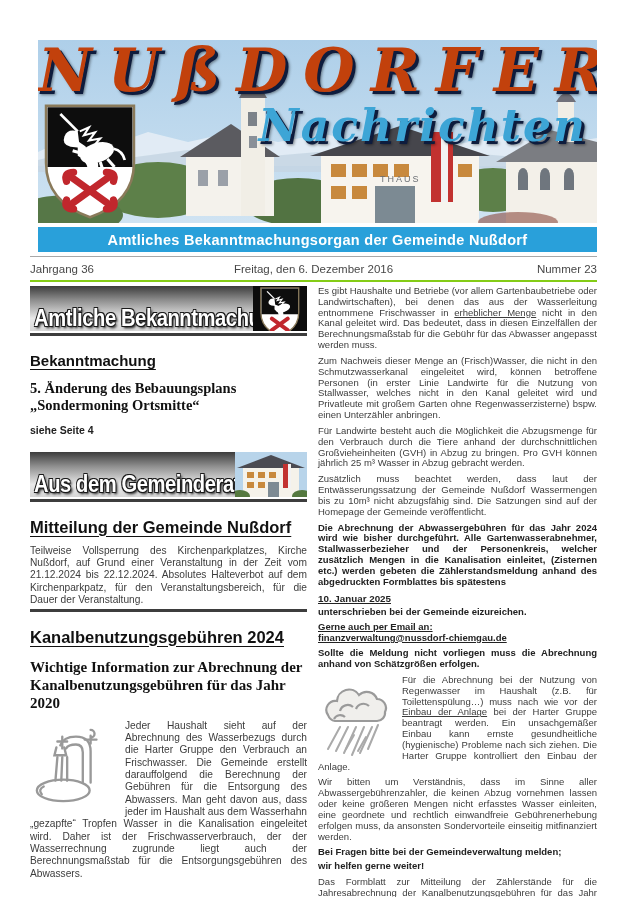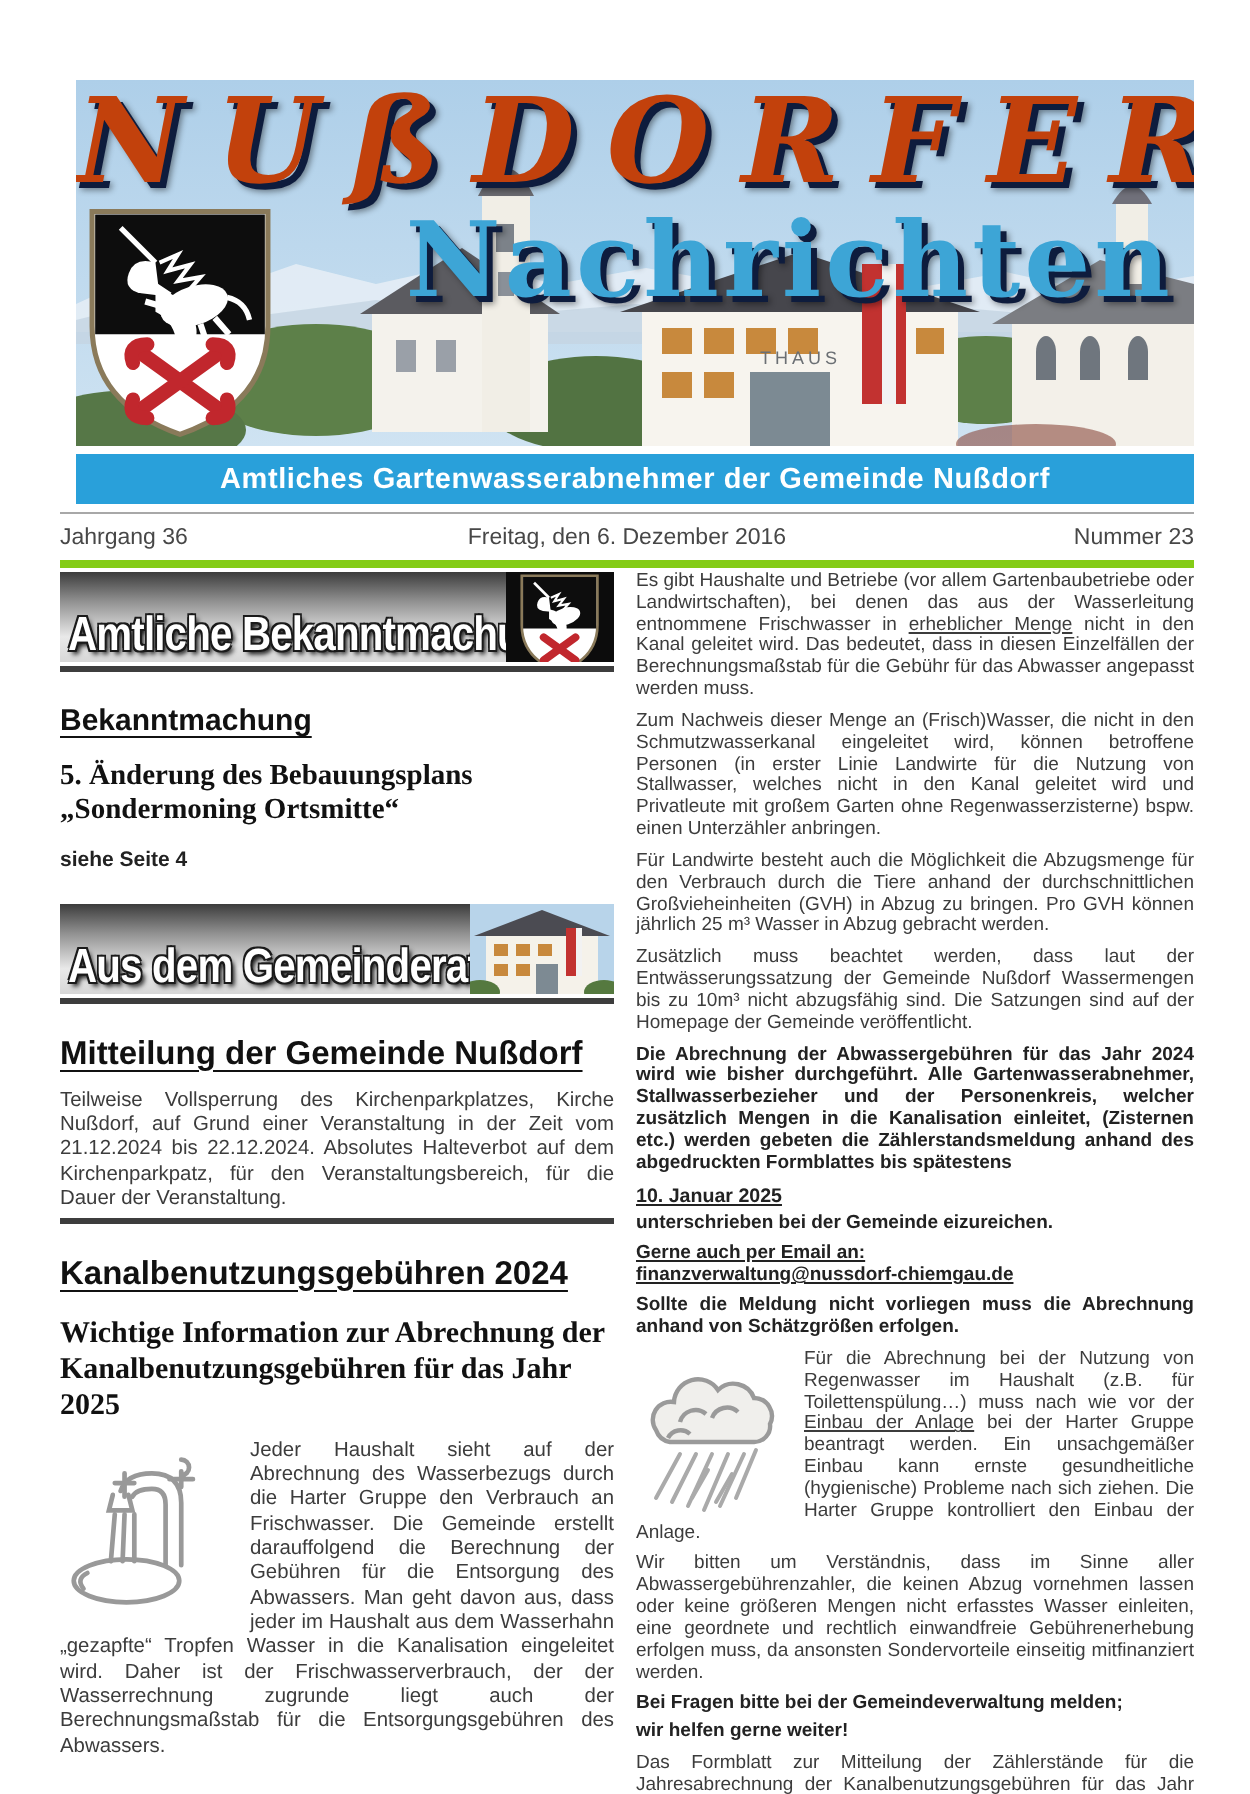--- a/index.html
+++ b/index.html
@@ -15,38 +15,38 @@
   .masthead svg.scene{position:absolute;inset:0;}
   .title1{
     position:absolute;left:0;top:0;width:100%;text-align:center;
     font-family:"DejaVu Serif", serif;font-style:italic;font-weight:bold;
     font-size:59px;letter-spacing:16px;color:#c2410c;line-height:1.05;
     text-shadow:3px 3px 0 #0e1c3d,4px 4px 3px rgba(0,0,0,.45);
     white-space:nowrap;
   }
   .title2{
     position:absolute;right:10px;top:60px;
-    font-family:"DejaVu Serif", serif;font-weight:bold;
-    font-size:52px;letter-spacing:2px;color:#3da5d6;
+    font-family:"DejaVu Serif", serif;font-style:italic;font-weight:bold;
+    font-size:44px;letter-spacing:2px;color:#3da5d6;
     text-shadow:3px 3px 0 #0e1c3d,4px 4px 3px rgba(0,0,0,.45);
     white-space:nowrap;
   }
   .crest-large{position:absolute;left:6px;top:63px;width:92px;height:118px;}
 
   
   .blue-band{
     position:absolute;left:38px;top:227px;width:559px;height:25px;
     color:#fff;font-weight:bold;font-size:14.5px;letter-spacing:.3px;
     display:flex;align-items:center;justify-content:center;
   }
 
   
   .dateline{
     position:absolute;left:30px;top:256px;width:567px;height:23px;
-    border-top:1px solid #a8a8a8;border-bottom:4px solid #84cc16;
+    border-top:1px solid #a8a8a8;border-bottom:2px solid #84cc16;
     display:flex;align-items:center;font-size:11.5px;color:#474747;
   }
   .dl-left{flex:1;text-align:left;}
   .dl-center{flex:2;text-align:center;}
   .dl-right{flex:1;text-align:right;}
 
   
   .col{position:absolute;top:286px;}
   .col-left{left:30px;width:277px;}
   .col-right{left:318px;width:279px;}
@@ -164,21 +164,21 @@
           <path d="M63,72 L27,98"></path>
           <path d="M22,76 q-3,-9 7,-9"></path>
           <path d="M68,94 q3,9 -7,9"></path>
           <path d="M68,76 q3,-9 -7,-9"></path>
           <path d="M22,94 q-3,9 7,9"></path>
         </g>
       </svg>
     </div>
   </header>
 
-  <div class="blue-band" style="background:#29a0da">Amtliches Gartenwasserabnehmer der Gemeinde Nußdorf</div>
+  <div class="blue-band" style="background:#29a0da">Amtliches Bekanntmachungsorgan der Gemeinde Nußdorf</div>
 
   <div class="dateline">
     <span class="dl-left">Jahrgang 36</span>
     <span class="dl-center">Freitag, den 6. Dezember 2016</span>
     <span class="dl-right">Nummer 23</span>
   </div>
 
   <div class="col col-left">
 
     <div class="banner">
@@ -228,21 +228,21 @@
       </svg>
     </div>
     <div class="banner-rule"></div>
 
     <h2 class="h-underline">Mitteilung der Gemeinde Nußdorf</h2>
     <p class="body-l">Teilweise Vollsperrung des Kirchenparkplatzes, Kirche Nußdorf, auf Grund einer Veranstaltung in der Zeit vom 21.12.2024 bis 22.12.2024. Absolutes Halteverbot auf dem Kirchenparkpatz, für den Veranstaltungsbereich, für die Dauer der Veranstaltung.</p>
 
     <div class="banner-rule"></div>
 
     <h2 class="h-underline">Kanalbenutzungsgebühren 2024</h2>
-    <h3 class="h-plain" style="font-size:15px">Wichtige Information zur Abrechnung der Kanalbenutzungsgebühren für das Jahr 2025</h3>
+    <h3 class="h-plain" style="font-size:15px">Wichtige Information zur Abrechnung der Kanalbenutzungsgebühren für das Jahr 2020</h3>
 
     <div class="body-l flow">
       <svg class="faucet-img" viewBox="0 0 90 88">
         <g stroke="#999" stroke-width="2.4" fill="none" stroke-linecap="round">
           <path d="M62,62 V30 q0,-15 -15,-15 q-13,0 -16,9"></path>
           <path d="M54,62 V31 q0,-8 -7,-8 q-8,0 -10,4"></path>
           <path d="M28,20 h10 M33,15 v12"></path>
           <path d="M62,14 v8 M56,18 h12 M62,8 a4,4 0 0 1 0,8"></path>
           <path d="M27,26 l-2,8 h12 l-2,-8"></path>
           <path d="M28,36 l-2,24 M33,36 l-1,24 M38,36 l0,24"></path>

